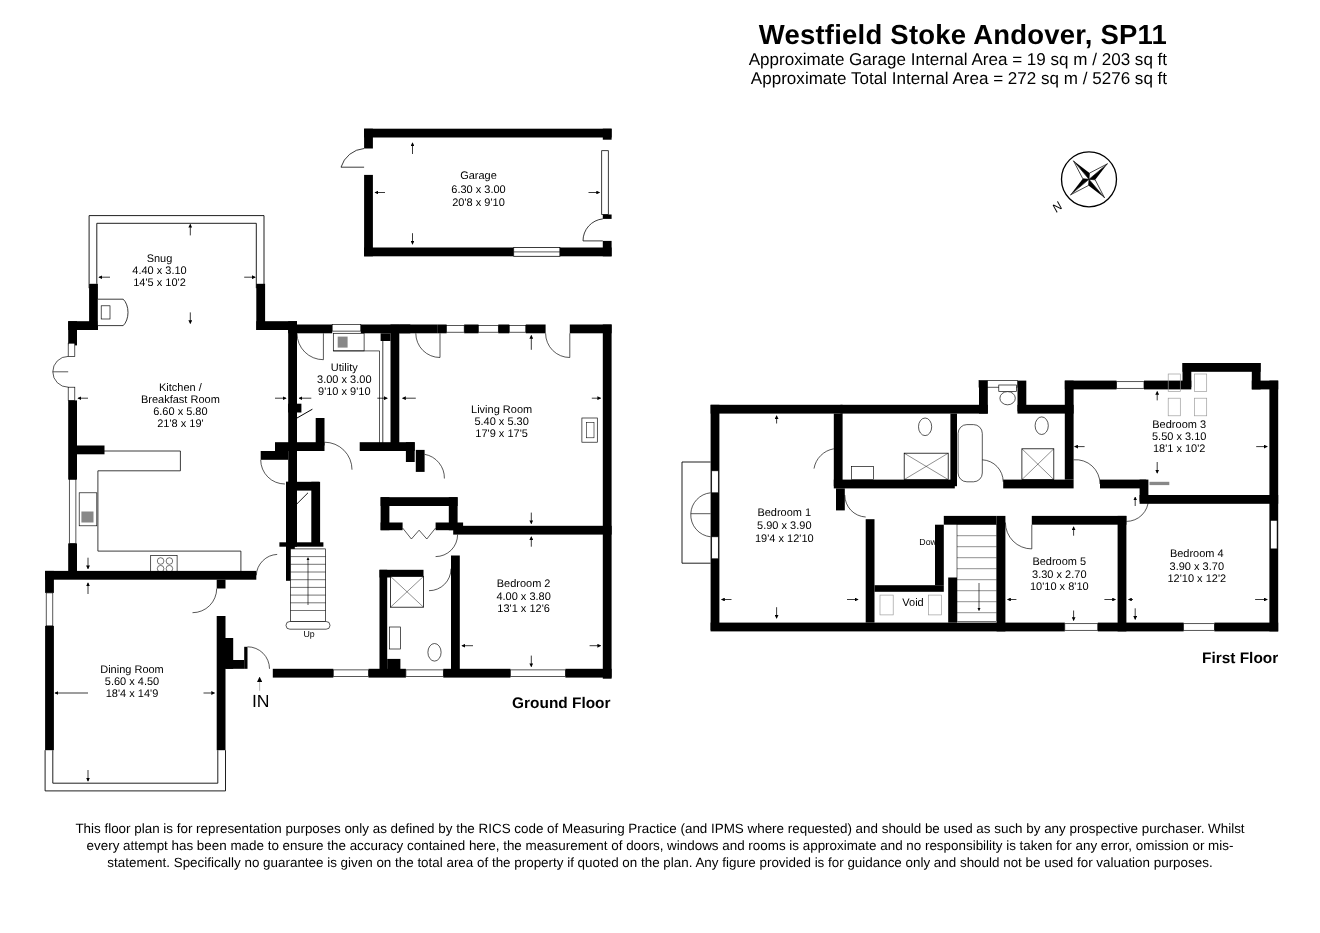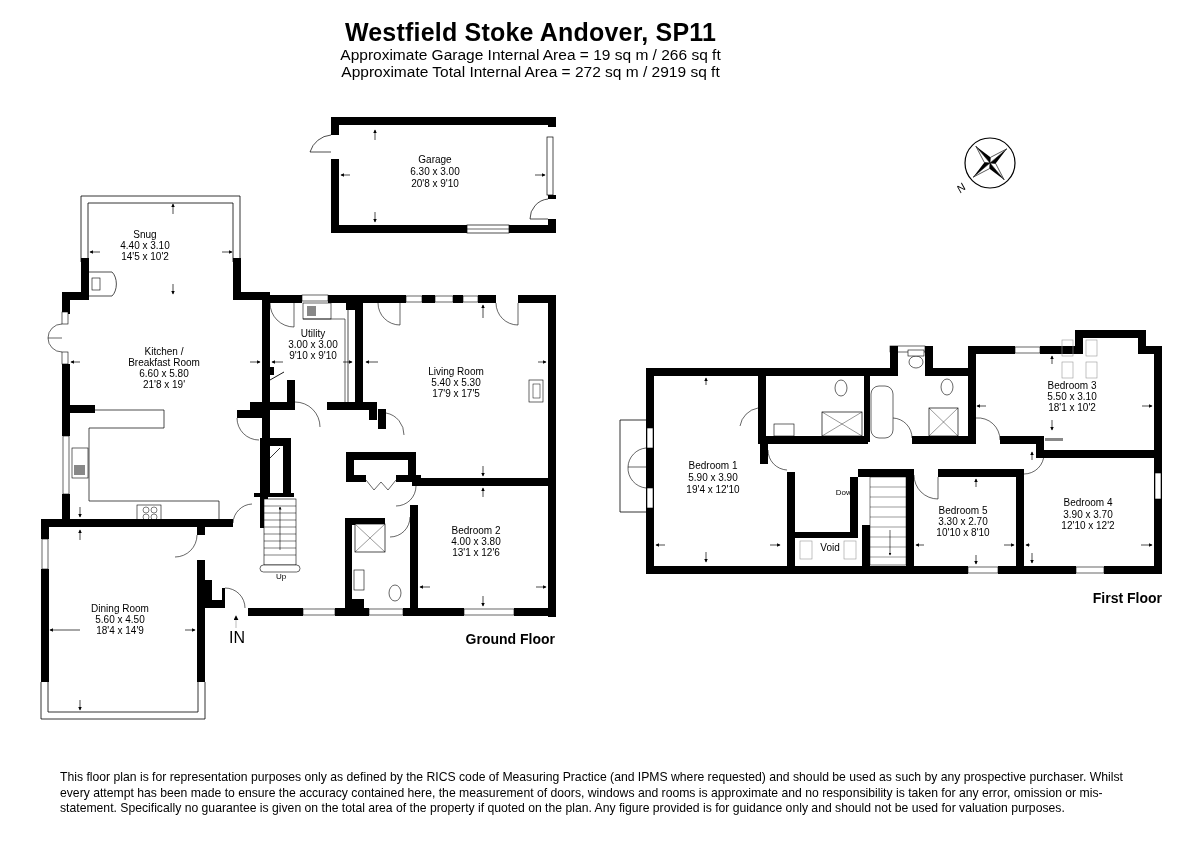--- a/index.html
+++ b/index.html
@@ -1,33 +1,33 @@
 <!DOCTYPE html>
 <html><head>
 <meta charset="utf-8">
 <style>
   html, body { margin: 0; padding: 0; background: #ffffff; }
   body { width: 1200px; height: 848px; position: relative; overflow: hidden; font-family: "Liberation Sans", sans-serif; color: #000; }
-  .header { position: absolute; top: 18px; left: 0; width: 1061px; text-align: center; }
+  .header { position: absolute; top: 18px; left: 0; width: 1061px; text-align: right; }
   .title { font-size: 25px; font-weight: bold; line-height: 28px; letter-spacing: 0.2px; }
   .area-line { font-size: 15.5px; line-height: 17px; }
   svg.plan { position: absolute; left: 0; top: 0; }
   .room-label { font-size: 10px; }
   .floor-label { font-size: 14px; font-weight: bold; }
   .in-label { font-size: 16px; }
   .small-label { font-size: 8px; }
-  .footer { position: absolute; left: 60px; width: 1080px; top: 770px; font-size: 12.2px; line-height: 15.5px; }
+  .footer { position: absolute; left: 60px; width: 1080px; top: 746px; text-align: center; font-size: 12.2px; line-height: 15.5px; }
 </style>
 </head>
 <body>
 
 <div class="header">
   <div class="title">Westfield Stoke Andover, SP11</div>
-  <div class="area-line">Approximate Garage Internal Area = 19 sq m / 266 sq ft</div>
-  <div class="area-line">Approximate Total Internal Area = 272 sq m / 2919 sq ft</div>
+  <div class="area-line">Approximate Garage Internal Area = 19 sq m / 203 sq ft</div>
+  <div class="area-line">Approximate Total Internal Area = 272 sq m / 5276 sq ft</div>
 </div>
 
 <svg class="plan" width="1200" height="848" viewBox="0 0 1200 848" xmlns="http://www.w3.org/2000/svg">
   <defs>
     <marker id="arr" viewBox="0 0 6 6" refX="5" refY="3" markerWidth="5" markerHeight="5" orient="auto">
       <path d="M0,0 L6,3 L0,6 z" fill="#000"></path>
     </marker>
   </defs>
 
   <g transform="translate(990,163)">

